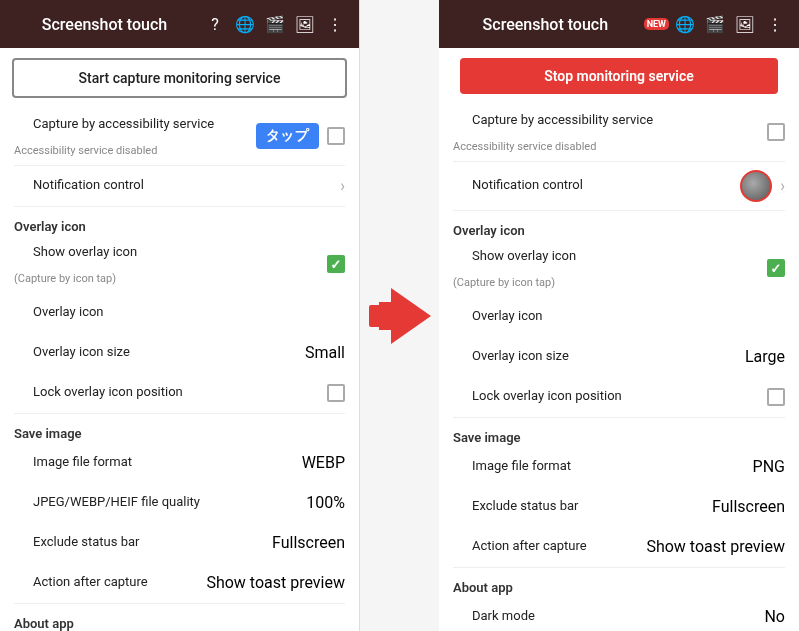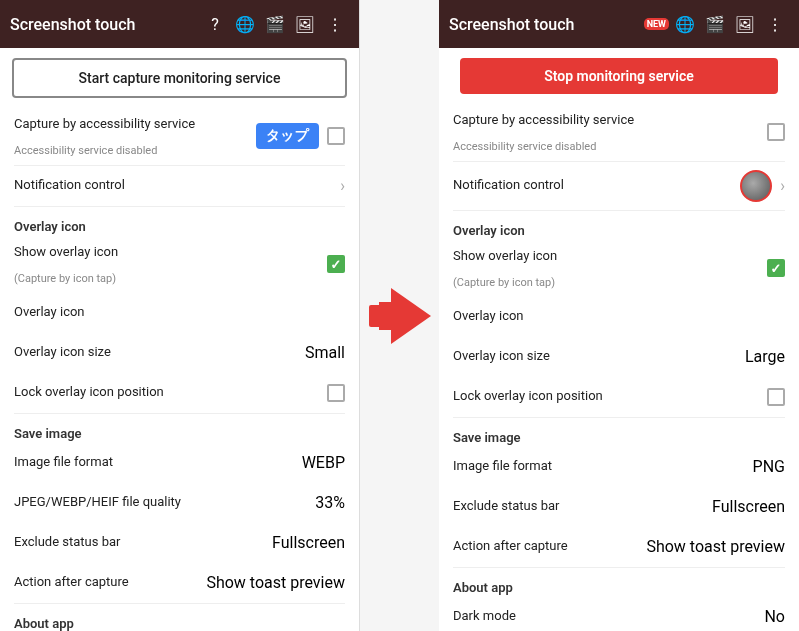--- a/index.html
+++ b/index.html
@@ -33,20 +33,21 @@
       background: #3e2222;
       color: #fff;
       height: 48px;
       padding: 0 10px;
       flex-shrink: 0;
     }
     .topbar-title {
       font-size: 16px;
       font-weight: 500;
       flex: 1;
+      text-align: center;
     }
     .topbar-icon {
       width: 28px;
       height: 28px;
       display: flex;
       align-items: center;
       justify-content: center;
       font-size: 16px;
       color: #fff;
       cursor: pointer;
@@ -103,20 +104,21 @@
       min-height: 40px;
       position: relative;
     }
     .row-text {
       flex: 1;
     }
     .row-title {
       font-size: 13px;
       color: #222;
       line-height: 1.3;
+      margin-left: 19px;
     }
     .row-subtitle {
       font-size: 11px;
       color: #888;
       margin-top: 11px;
     }
     .row-value {
       font-size: 16px;
       color: #000000;
       margin-left: 8px;
@@ -299,21 +301,21 @@
       <div class="row-text">
         <div class="row-title">Image file format</div>
       </div>
       <span class="row-value">WEBP</span>
     </div>
 
     <div class="row">
       <div class="row-text">
         <div class="row-title">JPEG/WEBP/HEIF file quality</div>
       </div>
-      <span class="row-value">33%</span>
+      <span class="row-value">100%</span>
     </div>
 
     <div class="row">
       <div class="row-text">
         <div class="row-title">Exclude status bar</div>
       </div>
       <span class="row-value">Fullscreen</span>
     </div>
 
     <div class="row">

